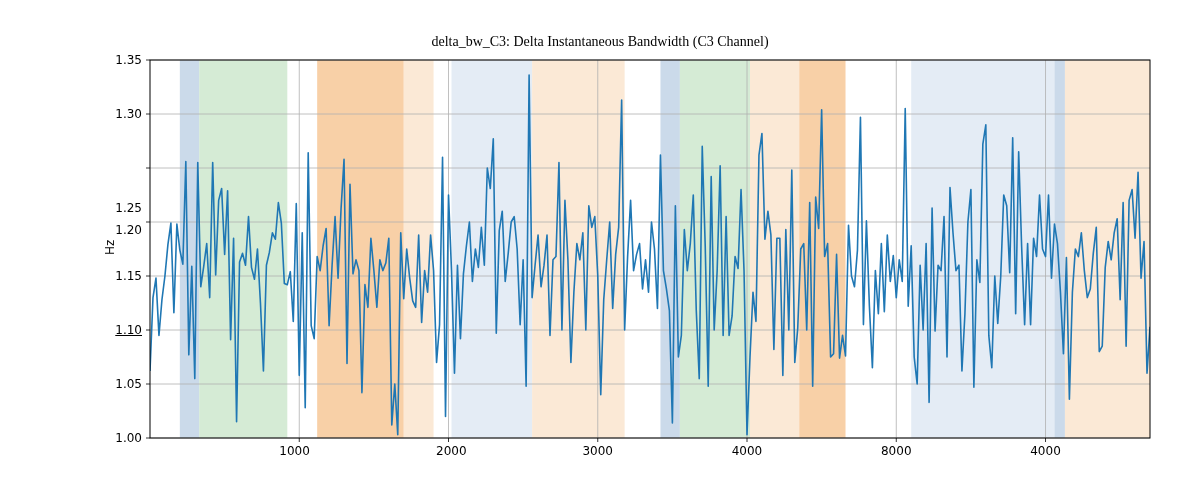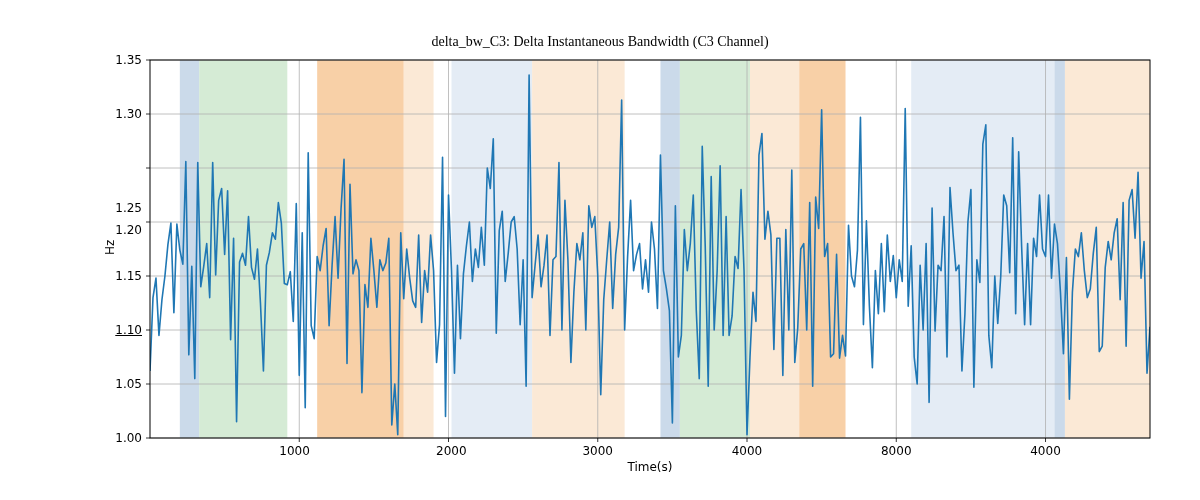--- a/index.html
+++ b/index.html
@@ -40,21 +40,20 @@
     color: #000;
   }
   svg { display: block; }
 </style>
 </head>
 <body>
 
 <div class="figure">
   <div class="title" style="top: 34px; font-family: Liberation Serif, serif;">delta_bw_C3: Delta Instantaneous Bandwidth (C3 Channel)</div>
   <div class="ylabel" style="left: 103px; top: 255px;">Hz</div>
-  <div class="xlabel" style="left: 150px; width: 1000px; top: 460px;">Time(s)</div>
   <svg id="chart-svg" width="1200" height="500">
       <defs>
         <clipPath id="plot-clip">
           <rect x="150" y="60" width="1000" height="378"></rect>
         </clipPath>
       </defs>
       <g clip-path="url(#plot-clip)">
         <rect x="179.8507462686567" y="60" width="19.402985074626883" height="378" fill="#b9cee3" fill-opacity="0.75"></rect>
         <rect x="199.2537313432836" y="60" width="88.0597014925373" height="378" fill="#c7e4c7" fill-opacity="0.75"></rect>
         <rect x="317.1641791044776" y="60" width="86.56716417910445" height="378" fill="#f5c08a" fill-opacity="0.75"></rect>

